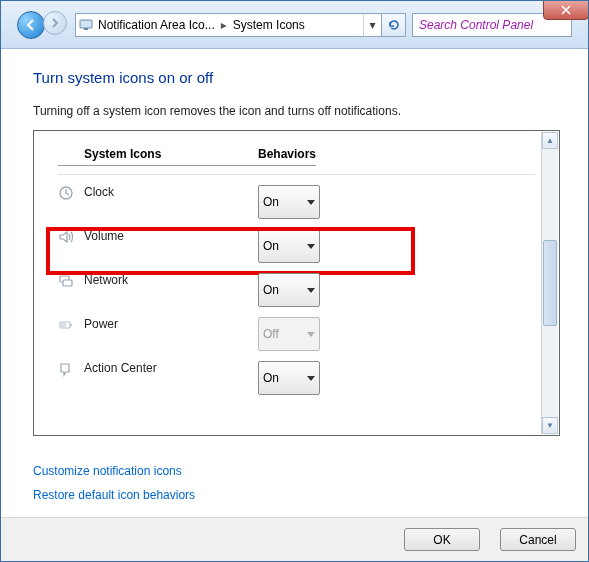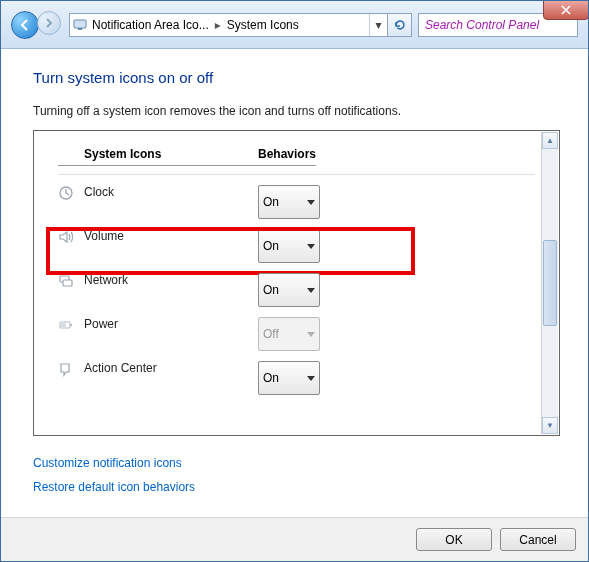--- a/index.html
+++ b/index.html
@@ -13,21 +13,21 @@
     overflow: hidden;
     border: 1px solid #3b6ea5;
   }
   
   .titlebar {
     height: 48px;
     background: linear-gradient(to bottom, #e8f1fb 0%, #d9e7f7 50%, #cfe0f4 100%);
     border-bottom: 1px solid #a0b9d6;
     display: flex;
     align-items: center;
-    padding: 0 10px;
+    padding: 0 16px;
     position: relative;
   }
   .nav-btns { display:flex; gap:0px; margin-right:8px; }
   .nav-back, .nav-fwd {
     width: 28px; height: 28px; border-radius: 50%;
     display:flex; align-items:center; justify-content:center;
     background: radial-gradient(circle at 30% 30%, #8fd4ff, #1b7dd1);
     border:1px solid #2d6aa3;
     color:#fff;
   }
@@ -193,41 +193,41 @@
   .sel.disabled { color:#9a9a9a; background:#f2f2f2; border-color:#bcbcbc; }
   .sel .caret {
     margin-left:auto;
     width:0;height:0;
     border-left:4px solid transparent;
     border-right:4px solid transparent;
     border-top:5px solid #333;
   }
   .sel.disabled .caret { border-top-color:#b0b0b0; }
   .links {
-    margin-top:20px;
+    margin-top:28px;
   }
   .links a {
     color:#0066cc;
     text-decoration:none;
     font-size:12px;
     display:block;
     margin-bottom:10px;
   }
   
   .footer {
     position:absolute;
     left:1px; right:1px; bottom:1px;
     height:44px;
     background:#f0f0f0;
     border-top:1px solid #d8d8d8;
     display:flex;
     align-items:center;
     justify-content:flex-end;
     padding:12px 12px;
-    gap:8px;
+    gap:20px;
   }
   .btn {
     min-width:76px; height:23px;
     background:linear-gradient(#f7f7f7,#e3e3e3);
     border:1px solid #8b8b8b;
     border-radius:3px;
     font-size:12px;
     display:flex; align-items:center; justify-content:center;
   }
   svg { display:block; }

